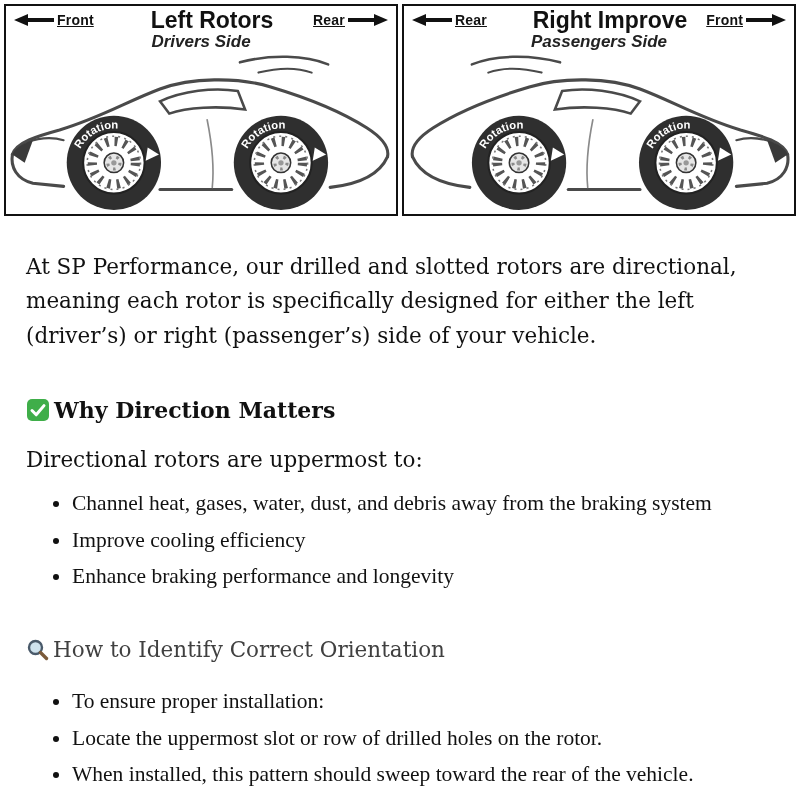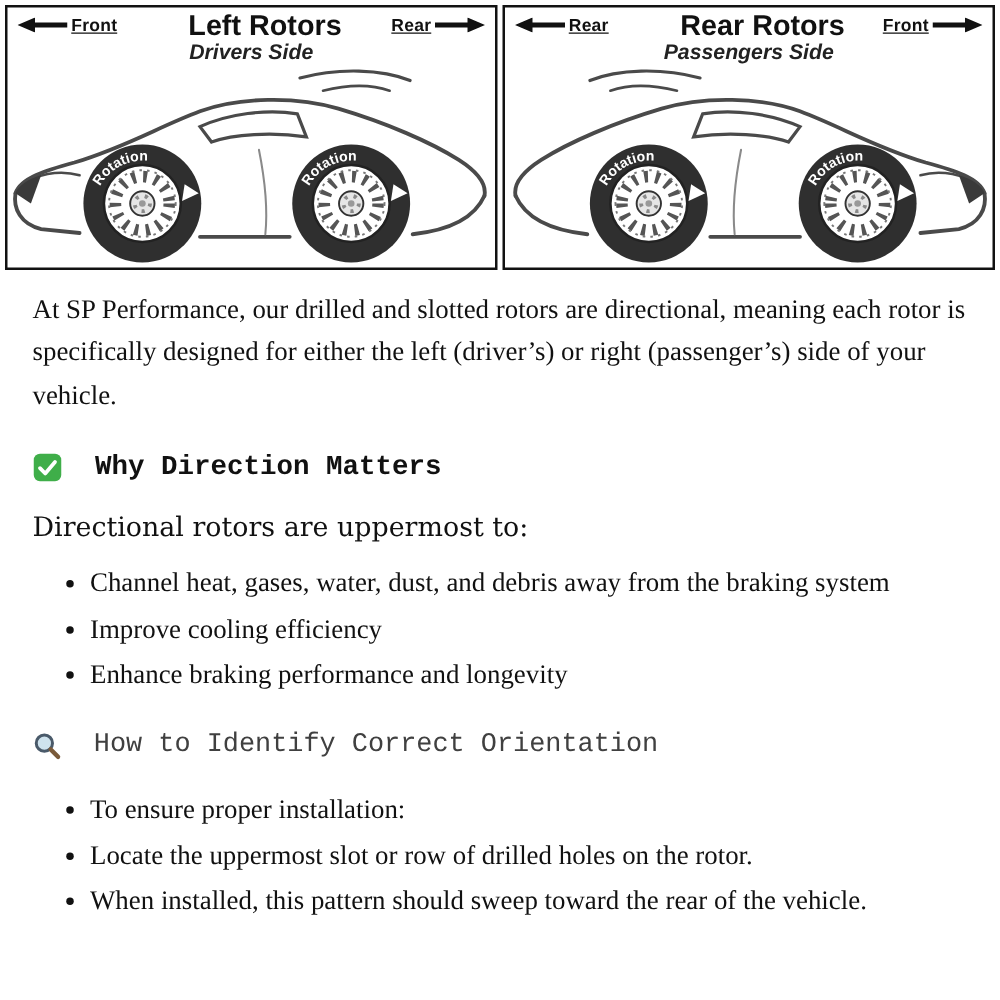--- a/index.html
+++ b/index.html
@@ -17,22 +17,22 @@
   .corner.right { right:8px; }
   .titleblock { position:absolute; left:0; right:0; top:2px; text-align:center;
                 font-family:"Liberation Sans", sans-serif; }
   .panel-title { font-weight:bold; font-size:23px; line-height:1.05;padding-left:22px; }
   .panel-sub { font-weight:bold; font-style:italic; font-size:17px; color:#222; }
   .car-wrap { position:absolute; left:0; right:0; bottom:2px; height:164px; }
   .arrow-svg { display:block; }
 
   
   .content { padding: 14px 26px 0 26px; }
-  .intro { font-size:21.5px; line-height:1.6; margin-top:0;font-family:Liberation Serif, serif; }
-  .sec-head { display:flex; align-items:center; gap:26px; margin-top:28px;font-family:Liberation Mono, monospace; }
+  .intro { font-size:21.5px; line-height:1.6; margin-top:20px; }
+  .sec-head { display:flex; align-items:center; gap:4px; margin-top:44px; }
   .sec-head .htext { font-size:22px; font-weight:bold; }
   .sec-head.light .htext { font-weight:normal; font-size:21.5px; color:#404040; }
   .lead { font-size:21.5px; margin-top:24px; }
   ul.bullets { margin:14px 0 0 0; padding-left:46px;font-family:Liberation Serif, serif; }
   ul.bullets li { font-size:21.5px; line-height:1.6; margin-bottom:2px; }
   .icon-box { flex:0 0 auto; display:inline-flex; }
 </style>
 </head>
 <body>
 
@@ -114,21 +114,21 @@
 
     <div class="panel">
       <div class="panel-header">
         <div class="corner left">
           <svg class="arrow-svg" width="40" height="12" viewBox="0 0 40 12">
               <polygon points="0,6 14,0 14,4 40,4 40,8 14,8 14,12" fill="#111"></polygon>
             </svg>
           <span class="lbl">Rear</span>
         </div>
         <div class="titleblock">
-          <div class="panel-title">Rear Rotors</div>
+          <div class="panel-title">Right Improve</div>
           <div class="panel-sub">Passengers Side</div>
         </div>
         <div class="corner right">
           <span class="lbl">Front</span>
           <svg class="arrow-svg" width="40" height="12" viewBox="0 0 40 12">
               <polygon points="40,6 26,0 26,4 0,4 0,8 26,8 26,12" fill="#111"></polygon>
             </svg>
         </div>
       </div>
 

